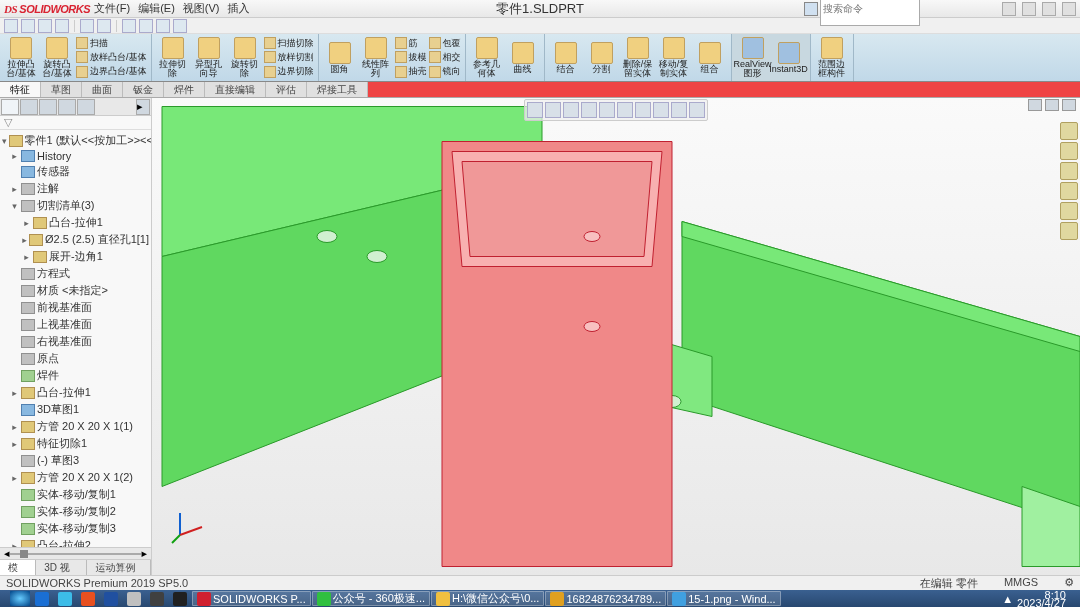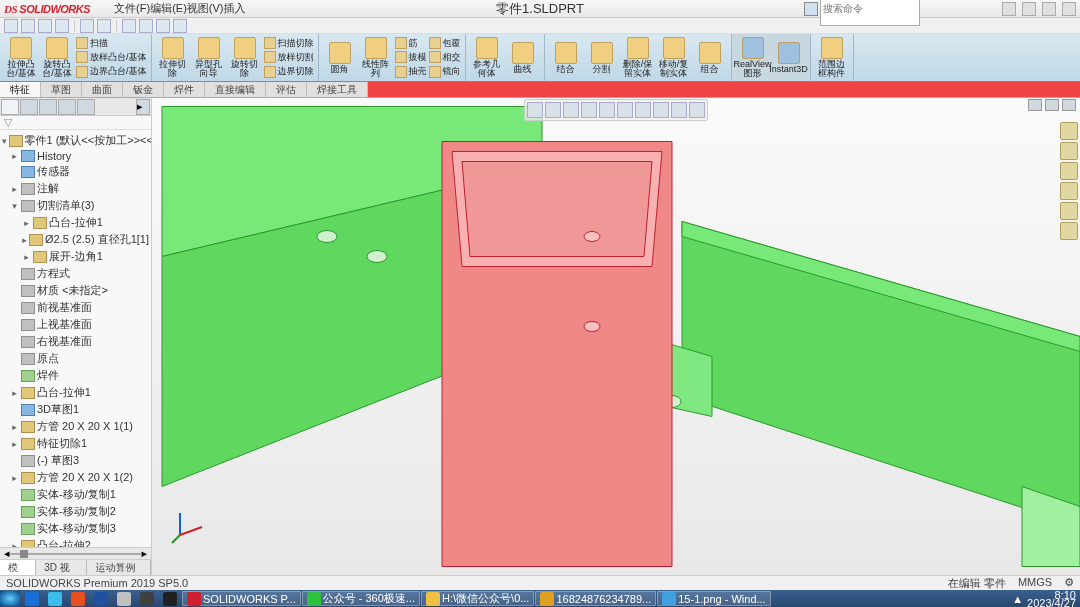--- a/index.html
+++ b/index.html
@@ -1,20 +1,20 @@
 <!DOCTYPE html>
 <html><head>
 <meta charset="utf-8">
 <style>
 *{margin:0;padding:0;box-sizing:border-box;font-family:"Microsoft YaHei",Arial,sans-serif;font-size:11px}
 body{width:1080px;height:607px;overflow:hidden;background:#fff;position:relative}
 .titlebar{height:18px;background:linear-gradient(#f8f8f8,#e8e8e8);display:flex;align-items:center;padding:0 4px;border-bottom:1px solid #ccc}
 .logo{color:#d92231;font-weight:bold;font-size:12px;font-style:italic;letter-spacing:-0.5px}
 .logo .ds{font-family:cursive}
-.menu{display:flex;gap:0;margin-left:24px}
+.menu{display:flex;gap:8px;margin-left:4px}
 .menu span{color:#333;cursor:default}
 .title-center{position:absolute;left:50%;transform:translateX(-50%);color:#333;font-size:13px}
 .search-box{position:absolute;right:160px;display:flex;align-items:center}
 .search-box input{width:100px;height:14px;border:1px solid #aaa;font-size:10px;padding:16px 2px}
 .search-box .mag{width:14px;height:14px;background:#d0e0f0;border:1px solid #888;margin-right:2px}
 .title-right{position:absolute;right:4px;display:flex;gap:6px;align-items:center}
 .title-right .ico{width:14px;height:14px;background:#e0e0e0;border:1px solid #aaa}
 .qat{height:16px;background:#f0f0f0;display:flex;align-items:center;padding:0 4px;gap:3px;border-bottom:1px solid #ddd}
 .qat .ico{width:14px;height:14px;background:#dde8f0;border:1px solid #aac}
 .qat .sep{width:1px;height:12px;background:#ccc;margin:0 2px}
@@ -56,22 +56,22 @@
 .viewport{flex:1;position:relative;background:linear-gradient(#fafafa,#e8e8e8)}
 .vp-toolbar{position:absolute;top:1px;left:50%;transform:translateX(-50%);display:flex;gap:2px;background:rgba(240,240,240,0.7);padding:2px;border:1px solid #ccc;border-radius:2px}
 .vp-toolbar .vti{width:16px;height:16px;background:#d8e0e8;border:1px solid #aac}
 .vp-controls{position:absolute;top:1px;right:4px;display:flex;gap:3px}
 .vp-controls .vci{width:14px;height:12px;background:#d0d8e0;border:1px solid #999}
 .right-toolbar{position:absolute;right:2px;top:24px;display:flex;flex-direction:column;gap:2px}
 .right-toolbar .rti{width:18px;height:18px;background:#e0d8a0;border:1px solid #b0a060;border-radius:2px}
 .triad{position:absolute;left:18px;bottom:30px;width:40px;height:40px}
 .model-svg{position:absolute;top:0;left:0;width:100%;height:100%}
 .statusbar{position:absolute;bottom:17px;left:0;right:0;height:15px;background:#f0f0f0;border-top:1px solid #ccc;display:flex;align-items:center;padding:0 6px;font-size:10px;color:#444}
-.statusbar .sr{margin-left:auto;display:flex;gap:12px}
-.taskbar{position:absolute;bottom:0;left:0;right:0;height:17px;background:linear-gradient(#3a6090,#284870);display:flex;align-items:center;padding:0 0;gap:1px}
+.statusbar .sr{margin-left:auto;display:flex;gap:26px}
+.taskbar{position:absolute;bottom:0;left:0;right:0;height:17px;background:linear-gradient(#3a6090,#284870);display:flex;align-items:center;padding:0 10px;gap:1px}
 .taskbar .tbtn{height:15px;padding:0 4px;display:flex;align-items:center;gap:2px;color:#fff;font-size:9px;border-radius:1px}
 .taskbar .tbtn.start{width:20px;background:radial-gradient(#6cf,#048)}
 .taskbar .tbtn .tbi{width:14px;height:14px;background:#888;border-radius:2px}
 .taskbar .tray{margin-left:auto;display:flex;align-items:center;gap:4px;color:#fff;font-size:9px;padding-right:4px}
 .taskbar .tray .time{text-align:right;line-height:8px;font-size:8px}
 </style>
 </head>
 <body>
 
 <div class="titlebar">

